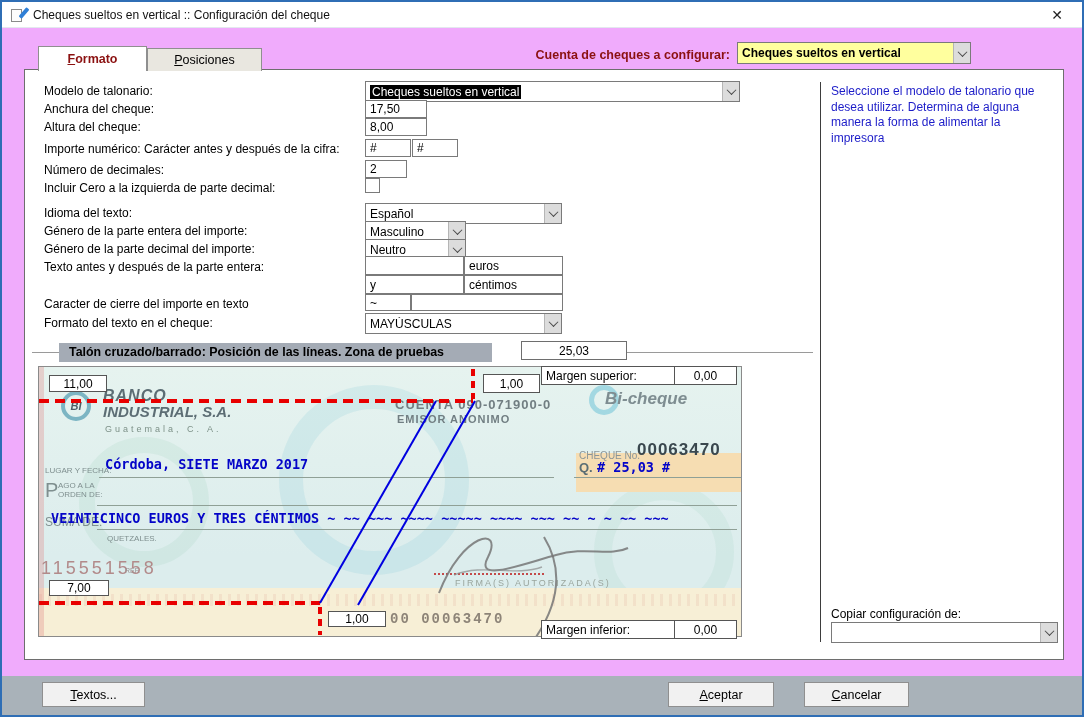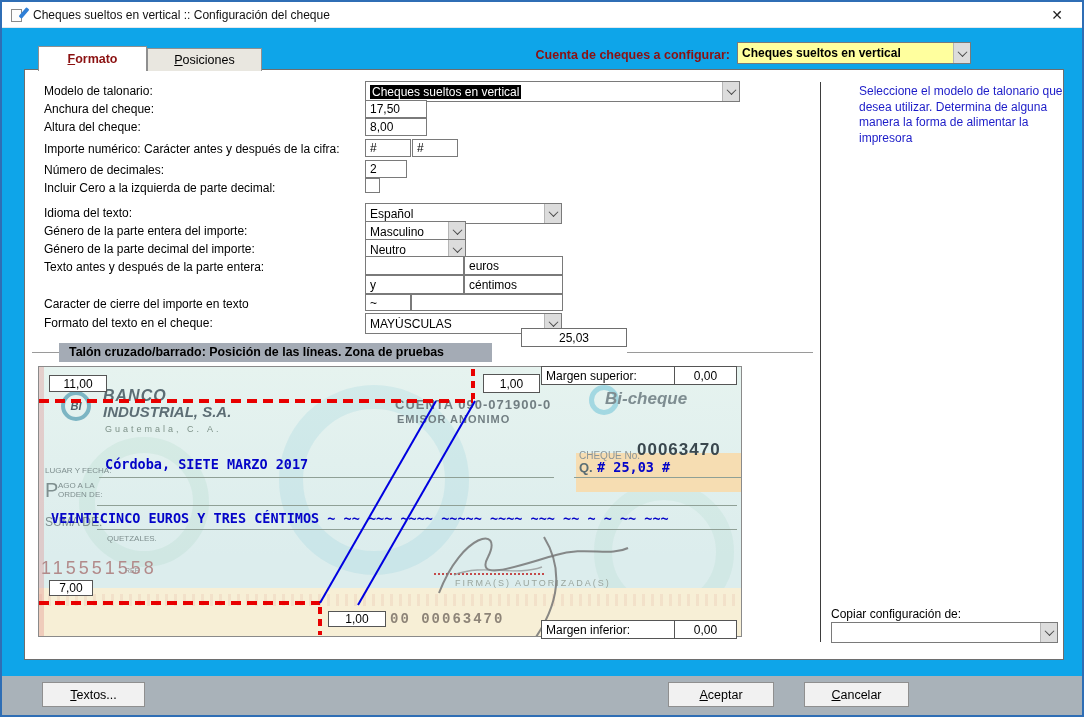--- a/index.html
+++ b/index.html
@@ -1,19 +1,19 @@
 <!DOCTYPE html>
 <html><head>
 <meta charset="utf-8">
 <style>
   * { box-sizing: border-box; margin: 0; padding: 0; }
   html,body { width:1084px; height:717px; overflow:hidden; }
   body { font-family:"Liberation Sans", sans-serif; font-size:12px; color:#000; position:relative; }
 
-  .window { position:absolute; inset:0; border:2px solid #2f6eb5; background:#0ea5e9; }
+  .window { position:absolute; inset:0; border:2px solid #2f6eb5; background:#f0abfc; }
 
   
   .titlebar { position:absolute; left:0; top:0; right:0; height:26px; background:#ffffff;
               display:flex; align-items:center; padding-left:9px; border-bottom:1px solid #e3e8ee; }
   .doc-icon { width:15px; height:16px; position:relative; margin-right:7px; flex:0 0 auto; }
   .doc-icon .sheet { position:absolute; left:0; top:2px; width:11px; height:13px; background:#fdfdfd; border:1px solid #8a8a8a; }
   .doc-icon .pen { position:absolute; right:0; top:0; width:4px; height:12px; background:#2f7fd6; transform:rotate(40deg); border-radius:1px; }
   .title-text { font-size:12px; color:#111; }
   .close-btn { position:absolute; right:15px; top:3px; width:20px; height:20px; display:flex; align-items:center; justify-content:center;
                font-size:14px; color:#222; cursor:pointer; }
@@ -30,34 +30,34 @@
   .account-label { position:absolute; left:470px; top:46px; width:258px; text-align:right; color:#8b1111; font-weight:bold; font-size:12.5px; }
   .combo { position:absolute; background:#fff; border:1px solid #7a7a7a; display:flex; align-items:center; }
   .combo-val { flex:1; padding-left:4px; overflow:hidden; white-space:nowrap; }
   .combo-arrow { width:17px; align-self:stretch; background:#dcdcdc; border-left:1px solid #b5b5b5; display:flex; align-items:center; justify-content:center; }
   .chev { width:7px; height:7px; border-right:1.4px solid #4a4a4a; border-bottom:1.4px solid #4a4a4a; transform:rotate(45deg) translate(-1px,-1px); }
   .combo-yellow { left:735px; top:40px; width:234px; height:22px; background:#ffff9e; font-weight:bold; }
 
   
   .panel { position:absolute; left:22px; top:67px; width:1040px; height:591px; background:#ffffff; border:1px solid #6e6e6e; z-index:1; }
   .divider { position:absolute; left:818px; top:80px; width:1px; height:560px; background:#3d3d3d; z-index:2; }
-  .help-text { position:absolute; left:829px; top:82px; width:226px; color:#1c1cc8; font-size:12px; line-height:1.3; z-index:2;margin-left:28px; }
+  .help-text { position:absolute; left:829px; top:82px; width:226px; color:#1c1cc8; font-size:12px; line-height:1.3; z-index:2; }
 
   
   .lbl { position:absolute; left:42px; font-size:12px; color:#000; z-index:2; white-space:nowrap; }
   .tb { position:absolute; background:#fff; border:1px solid #7a7a7a; font-size:12px; padding-left:4px; display:flex; align-items:center; z-index:2; }
   .cb { position:absolute; width:15px; height:15px; background:#fff; border:1px solid #7a7a7a; z-index:2; }
   .combo-form { z-index:2; height:21px; font-size:12px; }
   .sel-hi { background:#000; color:#fff; padding:0 2px; }
 
   
   .grp-line { position:absolute; height:1px; background:#9a9a9a; z-index:2; }
   .grp-bar { position:absolute; left:57px; top:341px; width:433px; height:19px; background:#a4abb5; color:#000; font-weight:bold;
              font-size:12.4px; line-height:19px; padding-left:10px; z-index:2; }
-  .grp-test { position:absolute; left:519px; top:326px; width:106px; height:19px; background:#fff; border:1px solid #6e6e6e;
+  .grp-test { position:absolute; left:519px; top:339px; width:106px; height:19px; background:#fff; border:1px solid #6e6e6e;
               display:flex; align-items:center; justify-content:center; font-size:12px; z-index:2; }
 
   
   .check { position:absolute; left:36px; top:364px; width:704px; height:271px; border:1px solid #8a8a8a; z-index:2; }
   .check-bg { position:absolute; inset:0; overflow:hidden; background:linear-gradient(180deg,#e6f3ef 0%,#dceded 70%,#dceded 100%); }
   .wm { position:absolute; border-radius:50%; }
   .wm1 { left:240px; top:18px; width:190px; height:190px; border:24px solid rgba(110,195,210,.16); }
   .wm2 { left:40px; top:70px; width:130px; height:130px; border:16px solid rgba(140,200,175,.15); }
   .wm3 { left:555px; top:115px; width:140px; height:140px; border:18px solid rgba(140,200,175,.13); }
   .strip-bottom { position:absolute; left:0; right:0; bottom:0; height:48px; background:#f7efd6; }
@@ -269,21 +269,21 @@
       <line x1="0" y1="34" x2="434" y2="34" stroke="#e80000" stroke-width="4" stroke-dasharray="10 6"></line>
       <line x1="434" y1="2" x2="434" y2="32" stroke="#e80000" stroke-width="4" stroke-dasharray="7 5"></line>
       <line x1="0" y1="236" x2="281" y2="236" stroke="#e80000" stroke-width="4" stroke-dasharray="10 6"></line>
       <line x1="281" y1="240" x2="281" y2="268" stroke="#e80000" stroke-width="4" stroke-dasharray="7 5"></line>
       <line x1="281" y1="236" x2="397" y2="34" stroke="#0000e0" stroke-width="2"></line>
       <line x1="319" y1="238" x2="436" y2="34" stroke="#0000e0" stroke-width="2"></line>
     </svg>
 
     <div class="pos-box" style="left:10px;top:8px;width:58px;height:17px">11,00</div>
     <div class="pos-box" style="left:444px;top:7px;width:57px;height:19px">1,00</div>
-    <div class="pos-box" style="left:10px;top:213px;width:44px;height:16px">7,00</div>
+    <div class="pos-box" style="left:10px;top:213px;width:60px;height:16px">7,00</div>
     <div class="pos-box" style="left:289px;top:244px;width:58px;height:16px">1,00</div>
 
     <div class="margin-box" style="left:502px;top:-1px;width:196px">
       <span class="ml">Margen superior:</span>
       <span class="mv">0,00</span>
     </div>
     <div class="margin-box" style="left:502px;top:253px;width:196px">
       <span class="ml">Margen inferior:</span>
       <span class="mv">0,00</span>
     </div>

